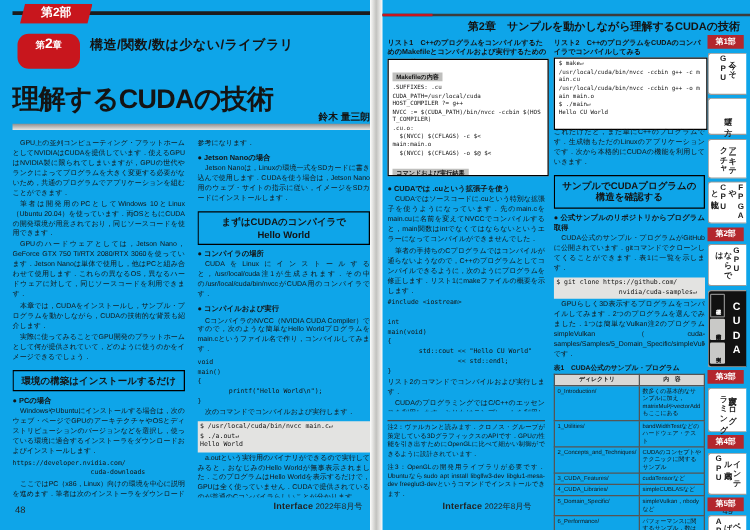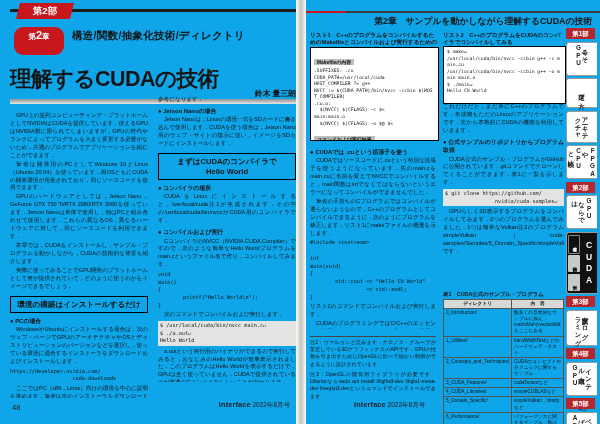--- a/index.html
+++ b/index.html
@@ -27,21 +27,21 @@
   .lp-chbadge{position:absolute;left:14px;top:27px;width:50px;height:28px;background:#c8161d;
               border-radius:9px;color:#fff;font-weight:bold;font-size:7.5px;line-height:16px;text-align:center;}
   .lp-chbadge .big{font-size:11px;}
   .lp-subtitle{position:absolute;left:72px;top:29px;font-size:10.5px;font-weight:bold;letter-spacing:0.3px;}
   .lp-title{position:absolute;left:10px;top:43px;margin:0;font-size:21.5px;font-weight:800;
             line-height:1.12;letter-spacing:-0.5px;}
   .lp-author{position:absolute;left:150px;top:88px;width:146px;text-align:right;font-size:7.8px;font-weight:bold;}
   .lp-rule{position:absolute;left:10px;top:99px;width:286px;height:5px;
            background:linear-gradient(to bottom,#8f8f8f,#e8e8e6);}
   .lp-col1{left:10px;top:112px;width:138px;height:286px;}
-  .lp-col2{left:158px;top:96px;width:138px;height:286px;}
+  .lp-col2{left:158px;top:112px;width:138px;height:286px;}
   .pagenum{position:absolute;font-size:7.5px;color:#222;}
   .footer{position:absolute;font-size:6.5px;color:#222;}
   .footer .logo{font-weight:800;font-size:7.2px;letter-spacing:0.2px;padding-left:44px;}
   
   .rp-rule{position:absolute;left:306px;top:11px;width:294px;height:2px;background:#3c3c3c;}
   .rp-rule-red{position:absolute;left:306px;top:11px;width:40px;height:2px;background:#c8161d;}
   .rp-header{position:absolute;left:306px;top:16px;width:286px;text-align:right;
              font-size:8.8px;font-weight:bold;}
   .lst-caption{position:absolute;font-size:5.7px;font-weight:bold;line-height:1.3;text-align:left;}
   .lst-box{position:absolute;border:0.9px solid #000;padding:2px 3px;background:#fff;overflow:hidden;}
@@ -79,21 +79,21 @@
 <body>
 
 <div class="spread">
   <div class="gutter"></div>
 
   <div>
     <div class="lp-topbar"></div>
     <div class="lp-partbadge">第2部</div>
 
     <div class="lp-chbadge"><span>第</span><span class="big">2</span><span>章</span></div>
-    <div class="lp-subtitle">構造/関数/抽象化技術/ディレクトリ</div>
+    <div class="lp-subtitle">構造/関数/数は少ない/ライブラリ</div>
 
     <h1 class="lp-title"><br><span>理解するCUDAの技術</span></h1>
 
     <div class="lp-author">鈴木 量三朗</div>
     <div class="lp-rule"></div>
 
     <div class="col lp-col1">
       <p>GPU上の並列コンピューティング・プラットホームとしてNVIDIAはCUDAを提供しています．使えるGPUはNVIDIA製に限られてしまいますが，GPUの世代やランクによってプログラムを大きく変更する必要がないため，共通のプログラムでアプリケーションを組むことができます．</p>
       <p>筆者は開発用のPCとしてWindows 10とLinux（Ubuntu 20.04）を使っています．両OSともにCUDAの開発環境が用意されており，同じソースコードを使用できます．</p>
       <p>GPUのハードウェアとしては，Jetson Nano，GeForce GTX 750 Ti/RTX 2080/RTX 3060を使っています．Jetson Nanoは単体で使用し，他はPCと組み合わせて使用します．これらの異なるOS，異なるハードウェアに対して，同じソースコードを利用できます．</p>
@@ -180,20 +180,22 @@
       <p>CUDAのプログラミングではC/C++のエッセンスを利用します．とりわけテンプレートを利用しますので，構文などのチェックについても，.cという拡張子を使うより.cuを使った方が無難になり，バグも減るでしょう．</p>
 
     </div>
     <div class="rp-fns">
       <div class="footnote">注2：ヴァルカンと読みます．クロノス・グループが策定している3DグラフィックスのAPIです．GPUの性能を引き出すためにOpenGLに比べて細かい制御ができるように設計されています．</div>
       <div class="footnote" style="border-top:none;margin-top:1px;">注3：OpenGLの開発用ライブラリが必要です．Ubuntuならsudo apt install libglfw3-dev libglu1-mesa-dev freeglut3-devというコマンドでインストールできます．</div>
     </div>
 
     <div class="col rp-col2">
       <p class="noind">これだけだと，まだ単にC++のプログラムです．生成物もただのLinuxのアプリケーションです．次から本格的にCUDAの機能を利用していきます．</p>
+      <div class="boxhead">サンプルでCUDAプログラムの
+構造を確認する</div>
       <div class="h-bullet">● 公式サンプルのリポジトリからプログラム取得</div>
       <p>CUDA公式のサンプル・プログラムがGitHubに公開されています．gitコマンドでクローンしてくることができます．表1に一覧を示します．</p>
       <div class="mono cmd">$ git clone https://github.com/
                 nvidia/cuda-samples↵</div>
       <p>GPUらしく3D表示するプログラムをコンパイルしてみます．2つのプログラムを選んでみました．1つは簡単なVulkan注2のプログラムsimpleVulkan（cuda-samples/Samples/5_Domain_Specific/simpleVulkan）です．</p>
 
     </div>
 
     <div class="tbl-caption">表1　CUDA公式のサンプル・プログラム</div>
     <div class="tbl-wrap">

